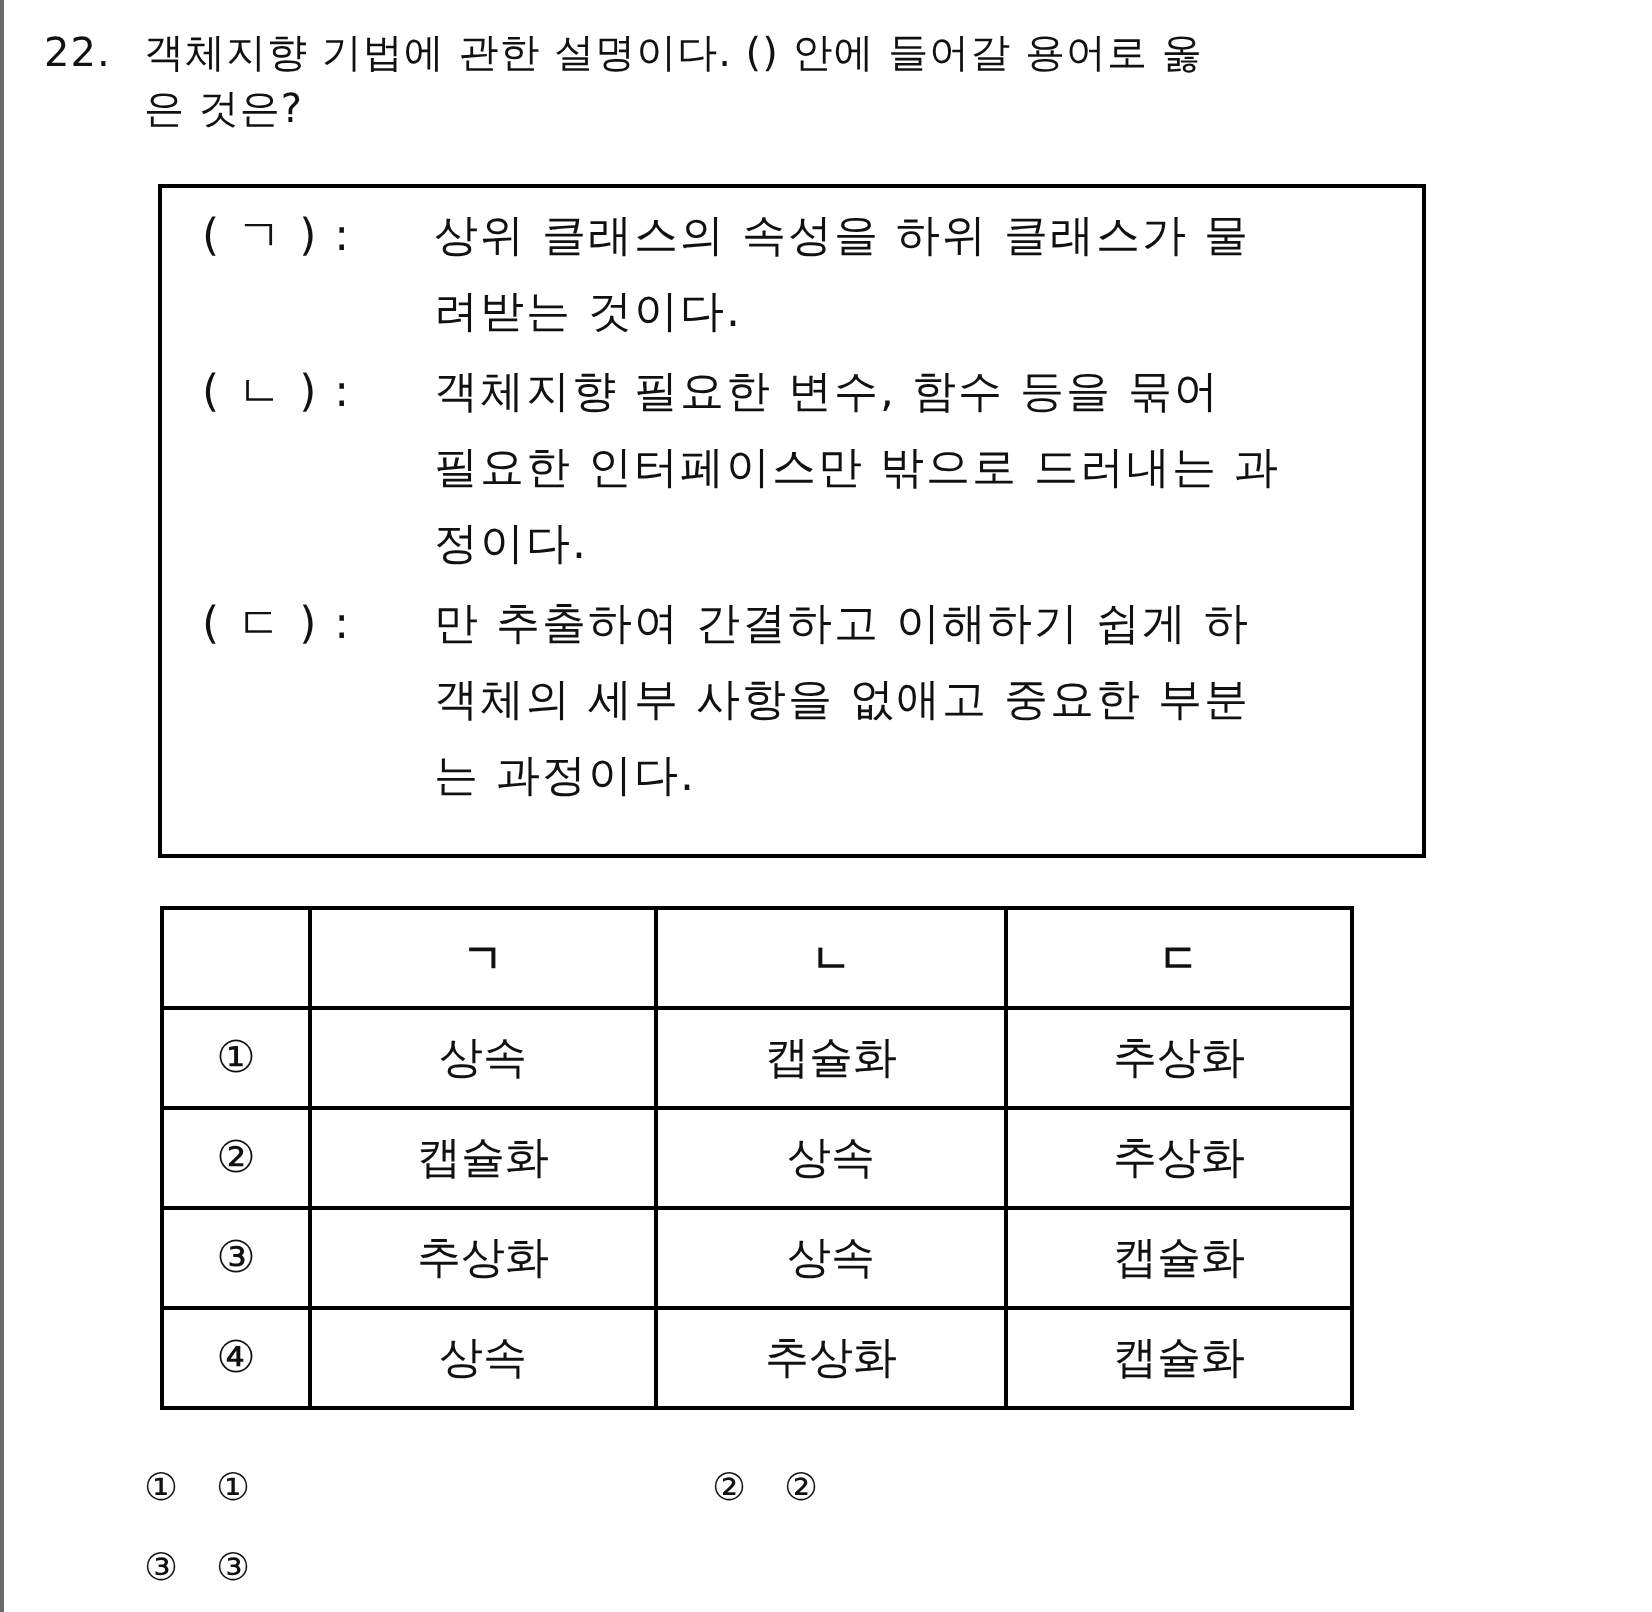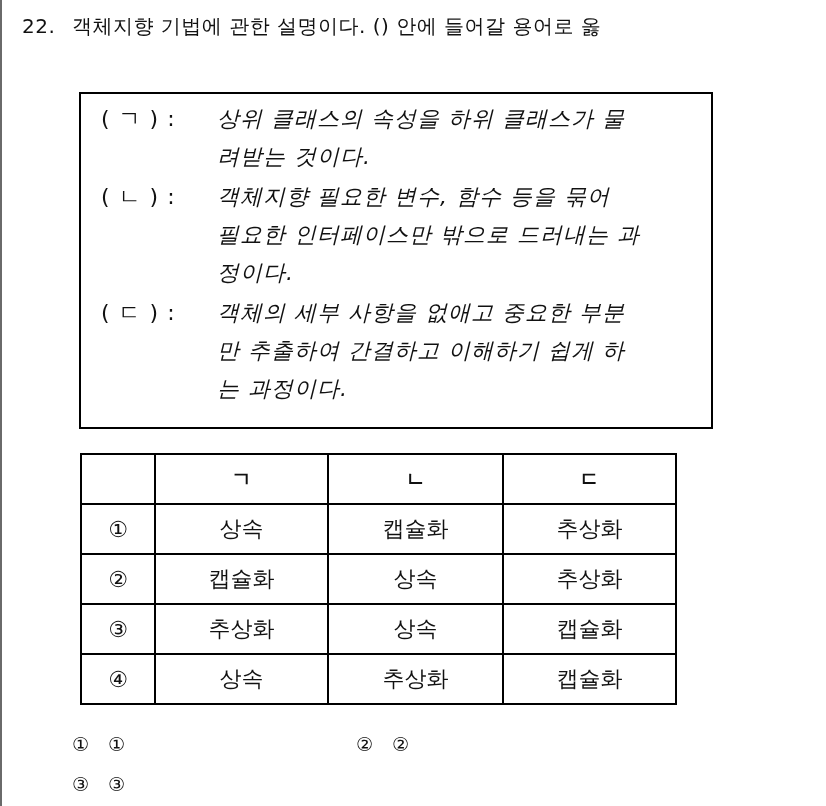--- a/index.html
+++ b/index.html
@@ -62,21 +62,21 @@
       top: 0;
       width: 115px;
       white-space: nowrap;
     }
     .def .body {
       position: absolute;
       left: 116px;
       top: 0;
       width: 500px;
     }
-    .def .body span { display: block; font-style: italic; }
+    .def .body span { display: block; }
     .def1 { top: 6px; }
     .def2 { top: 84px; }
     .def3 { top: 200px; }
 
     table.opts {
       position: absolute;
       left: 80px;
       top: 453px;
       border-collapse: collapse;
       font-size: 22px;
@@ -111,20 +111,21 @@
     .a3 { left: 0; top: 40px; }
     .a4 { left: 284px; top: 40px; margin-top: 48px; }
   </style>
 </head>
 <body>
 
 <div class="left-rule"></div>
 
 <div class="question">
   <span class="num">22.</span><span>객체지향 기법에 관한 설명이다. () 안에 들어갈 용어로 옳</span>
+  <span class="line2">은 것은?</span>
 </div>
 
 <div class="defbox">
   <div class="def def1">
     <span class="tag">( ㄱ ) :</span>
     <div class="body">
       <span>상위 클래스의 속성을 하위 클래스가 물</span>
       <span>려받는 것이다.</span>
     </div>
   </div>
@@ -132,22 +133,22 @@
     <span class="tag">( ㄴ ) :</span>
     <div class="body">
       <span>객체지향 필요한 변수, 함수 등을 묶어</span>
       <span>필요한 인터페이스만 밖으로 드러내는 과</span>
       <span>정이다.</span>
     </div>
   </div>
   <div class="def def3">
     <span class="tag">( ㄷ ) :</span>
     <div class="body">
+      <span>만 추출하여 간결하고 이해하기 쉽게 하</span>
       <span>객체의 세부 사항을 없애고 중요한 부분</span>
-      <span>만 추출하여 간결하고 이해하기 쉽게 하</span>
       <span>는 과정이다.</span>
     </div>
   </div>
 </div>
 
 <table class="opts">
   <tbody>
       <tr>
     <th class="c0"></th>
     <th class="c1">ㄱ</th>

